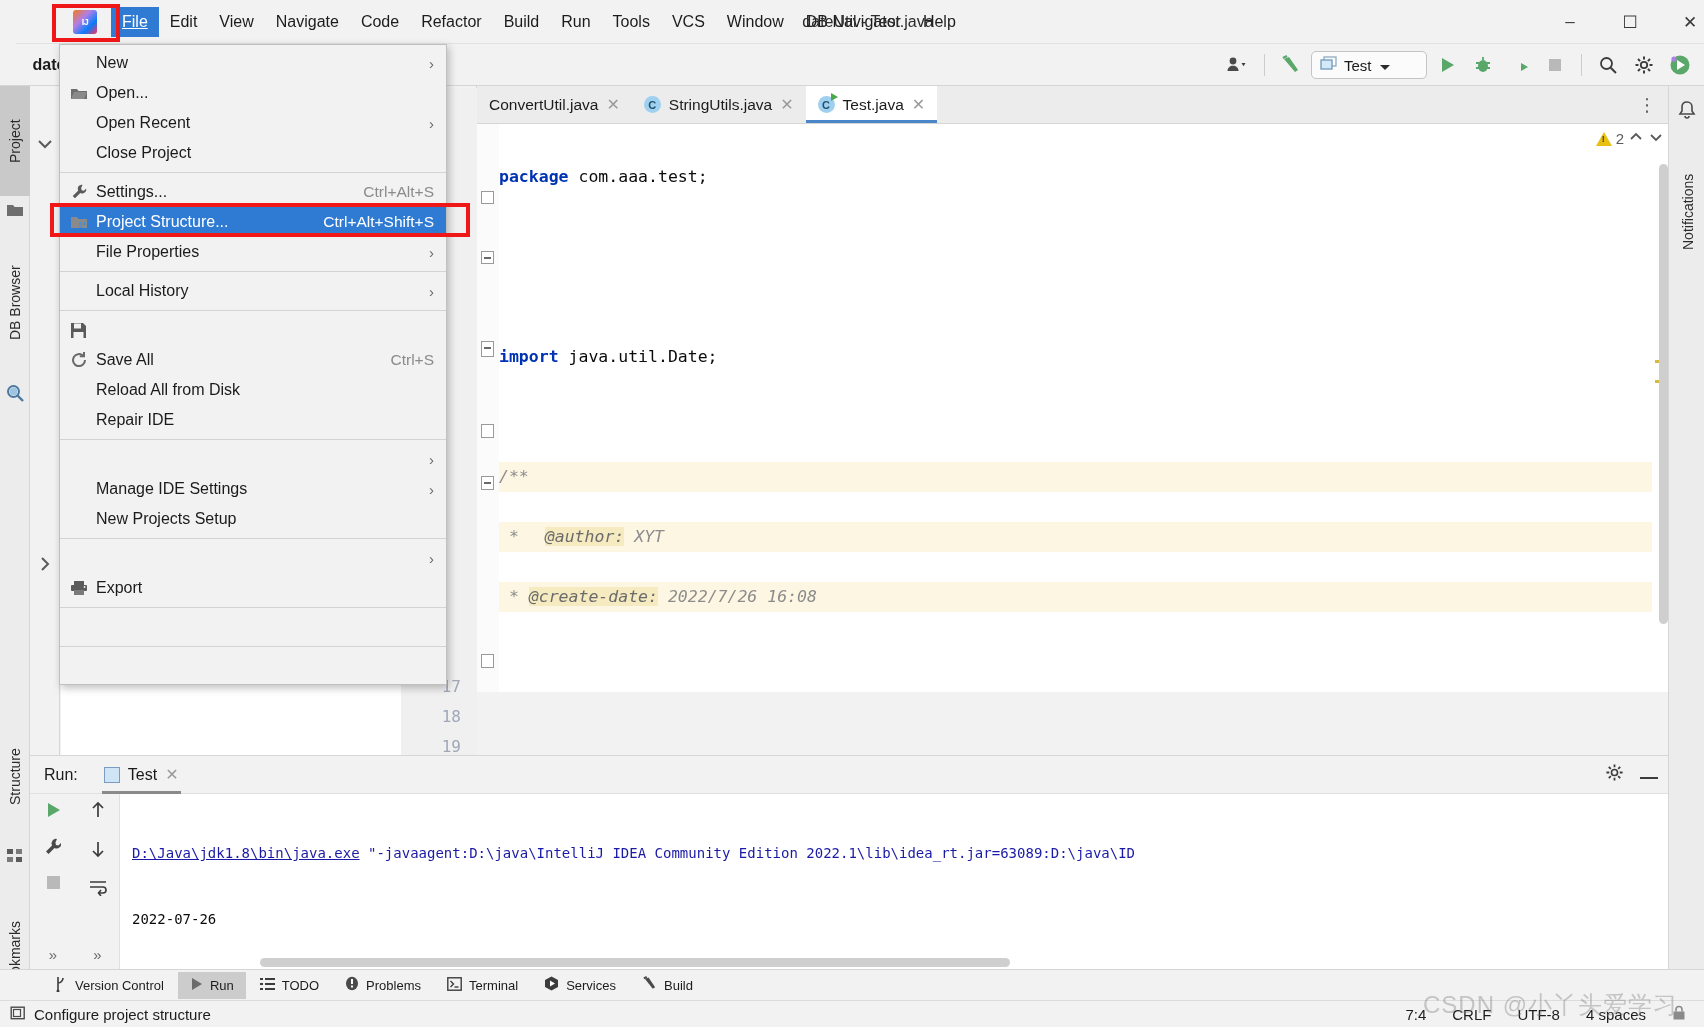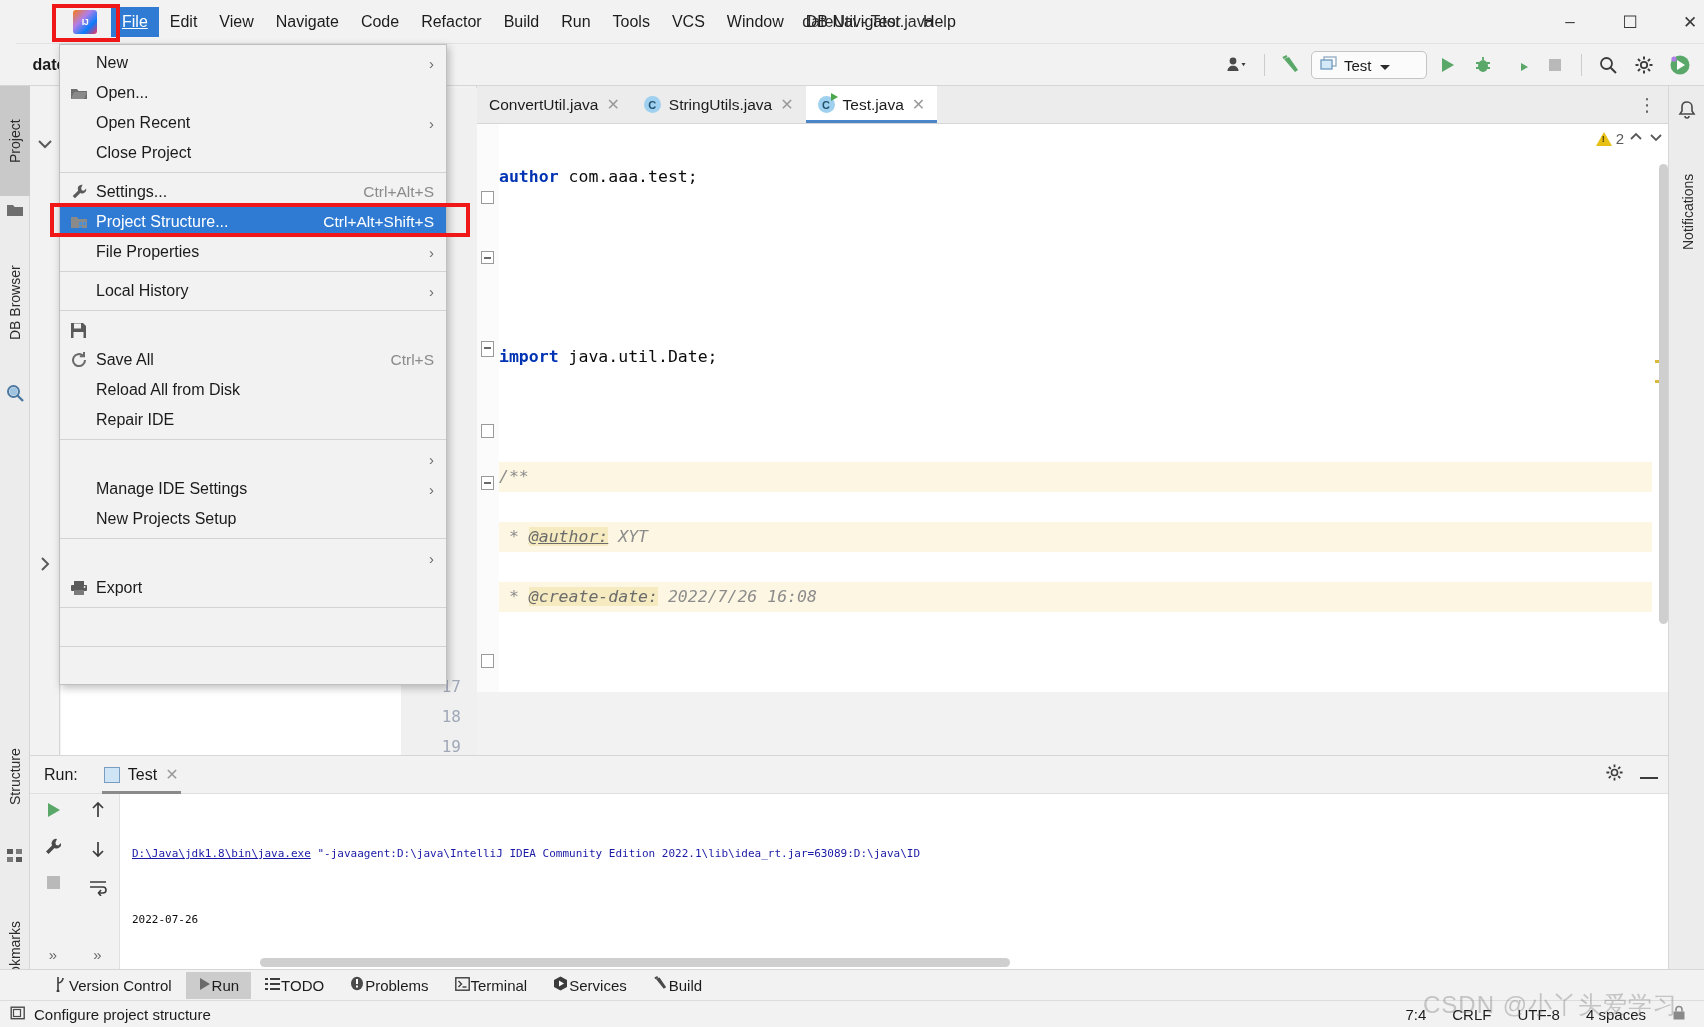--- a/index.html
+++ b/index.html
@@ -167,34 +167,34 @@
     font-size: 16px; padding: 0 8px; position: relative; height: 38px;
   }
   .runtab::after { content: ""; position: absolute; left: 6px; right: 6px; bottom: 0; height: 3px; background: #8a8a8a; }
   .runtool-icon { width: 16px; height: 16px; border: 1.6px solid #7a9cc0; background: #cfe4f5; }
   .runhead-right { position: absolute; right: 10px; display: flex; gap: 16px; align-items: center; color: #4a4a4a; font-size: 17px; }
   .runbody { display: flex; height: calc(100% - 38px); }
   .runsidebar { width: 46px; background: #f2f2f2; display: flex; flex-direction: column; align-items: center; padding-top: 6px; gap: 14px; }
   .runsidebar2 { width: 44px; background: #f2f2f2; display: flex; flex-direction: column; align-items: center; padding-top: 6px; gap: 16px; border-right: 1px solid #e0e0e0; }
   .console {
     flex: 1; position: relative; background: #ffffff; padding: 10px 0 0 12px;
-    font-family: "DejaVu Sans Mono", monospace; font-size: 11px; line-height: 33px;
+    font-family: "DejaVu Sans Mono", monospace; font-size: 14px; line-height: 33px;
     color: #0b0b0b; white-space: pre; overflow: hidden;
   }
   .cpath { color: #1a1aa6; text-decoration: underline; }
   .cblue { color: #1a1aa6; }
   .hscroll { position: absolute; left: 140px; bottom: 2px; width: 750px; height: 9px; background: #cfcfcf; border-radius: 5px; }
 
   
   .bottombar {
     position: absolute; left: 0; right: 0; bottom: 27px; height: 31px;
     background: #f2f2f2; border-top: 1px solid #d6d6d6;
     display: flex; align-items: center; padding-left: 42px; gap: 2px;
   }
-  .bt { display: flex; align-items: center; gap: 1px; padding: 5px 12px; font-size: 15px; color: #1c1c1c; }
+  .bt { display: flex; align-items: center; gap: 7px; padding: 5px 12px; font-size: 13px; color: #1c1c1c; }
   .bt.sel { background: #cccccc; }
 
   
   .statusbar {
     position: absolute; left: 0; right: 0; bottom: 0; height: 27px;
     background: #f2f2f2; border-top: 1px solid #dcdcdc;
     display: flex; align-items: center; font-size: 15px; color: #1c1c1c; gap: 16px;
   }
   .status-left { display: flex; align-items: center; gap: 8px; margin-left: 10px; }
   .status-right { margin-left: auto; display: flex; align-items: center; gap: 26px; margin-right: 18px; }
@@ -426,27 +426,27 @@
           <div style="position:absolute;left:2px;top:5px;width:7px;height:1.5px;background:#6a6a6a;"></div>
         </div>
         <div style="position:absolute;left:4px;top:300px;width:13px;height:14px;border:1.4px solid #9a9a9a;background:#fff;"></div>
         <div style="position:absolute;left:4px;top:352px;width:13px;height:14px;border:1.4px solid #9a9a9a;background:#fff;">
           <div style="position:absolute;left:2px;top:5px;width:7px;height:1.5px;background:#6a6a6a;"></div>
         </div>
         <div style="position:absolute;left:4px;top:530px;width:13px;height:14px;border:1.4px solid #9a9a9a;background:#fff;"></div>
       </div>
 
       <div class="code">
-<div><span class="kw">author</span> <span>com.aaa.test;</span></div>
+<div><span class="kw">package</span> <span>com.aaa.test;</span></div>
 <div>&nbsp;</div>
 <div>&nbsp;</div>
 <div><span class="kw">import</span> <span>java.util.Date;</span></div>
 <div>&nbsp;</div>
 <div class="docline"><span class="cmt">/**</span></div>
-<div class="docline"><span class="cmt"> * </span><span class="tag-hl" style="text-decoration:underline;">@author:</span> <span class="cmt">XYT</span></div>
+<div class="docline"><span class="cmt"> * </span><span class="tag-hl" style="margin-left:16px;">@author:</span> <span class="cmt">XYT</span></div>
 <div class="docline"><span class="cmt"> * </span><span class="tag-hl">@create-date:</span> <span class="cmt">2022/7/26 16:08</span></div>
 
 
 
 
 
 
 
 
 

